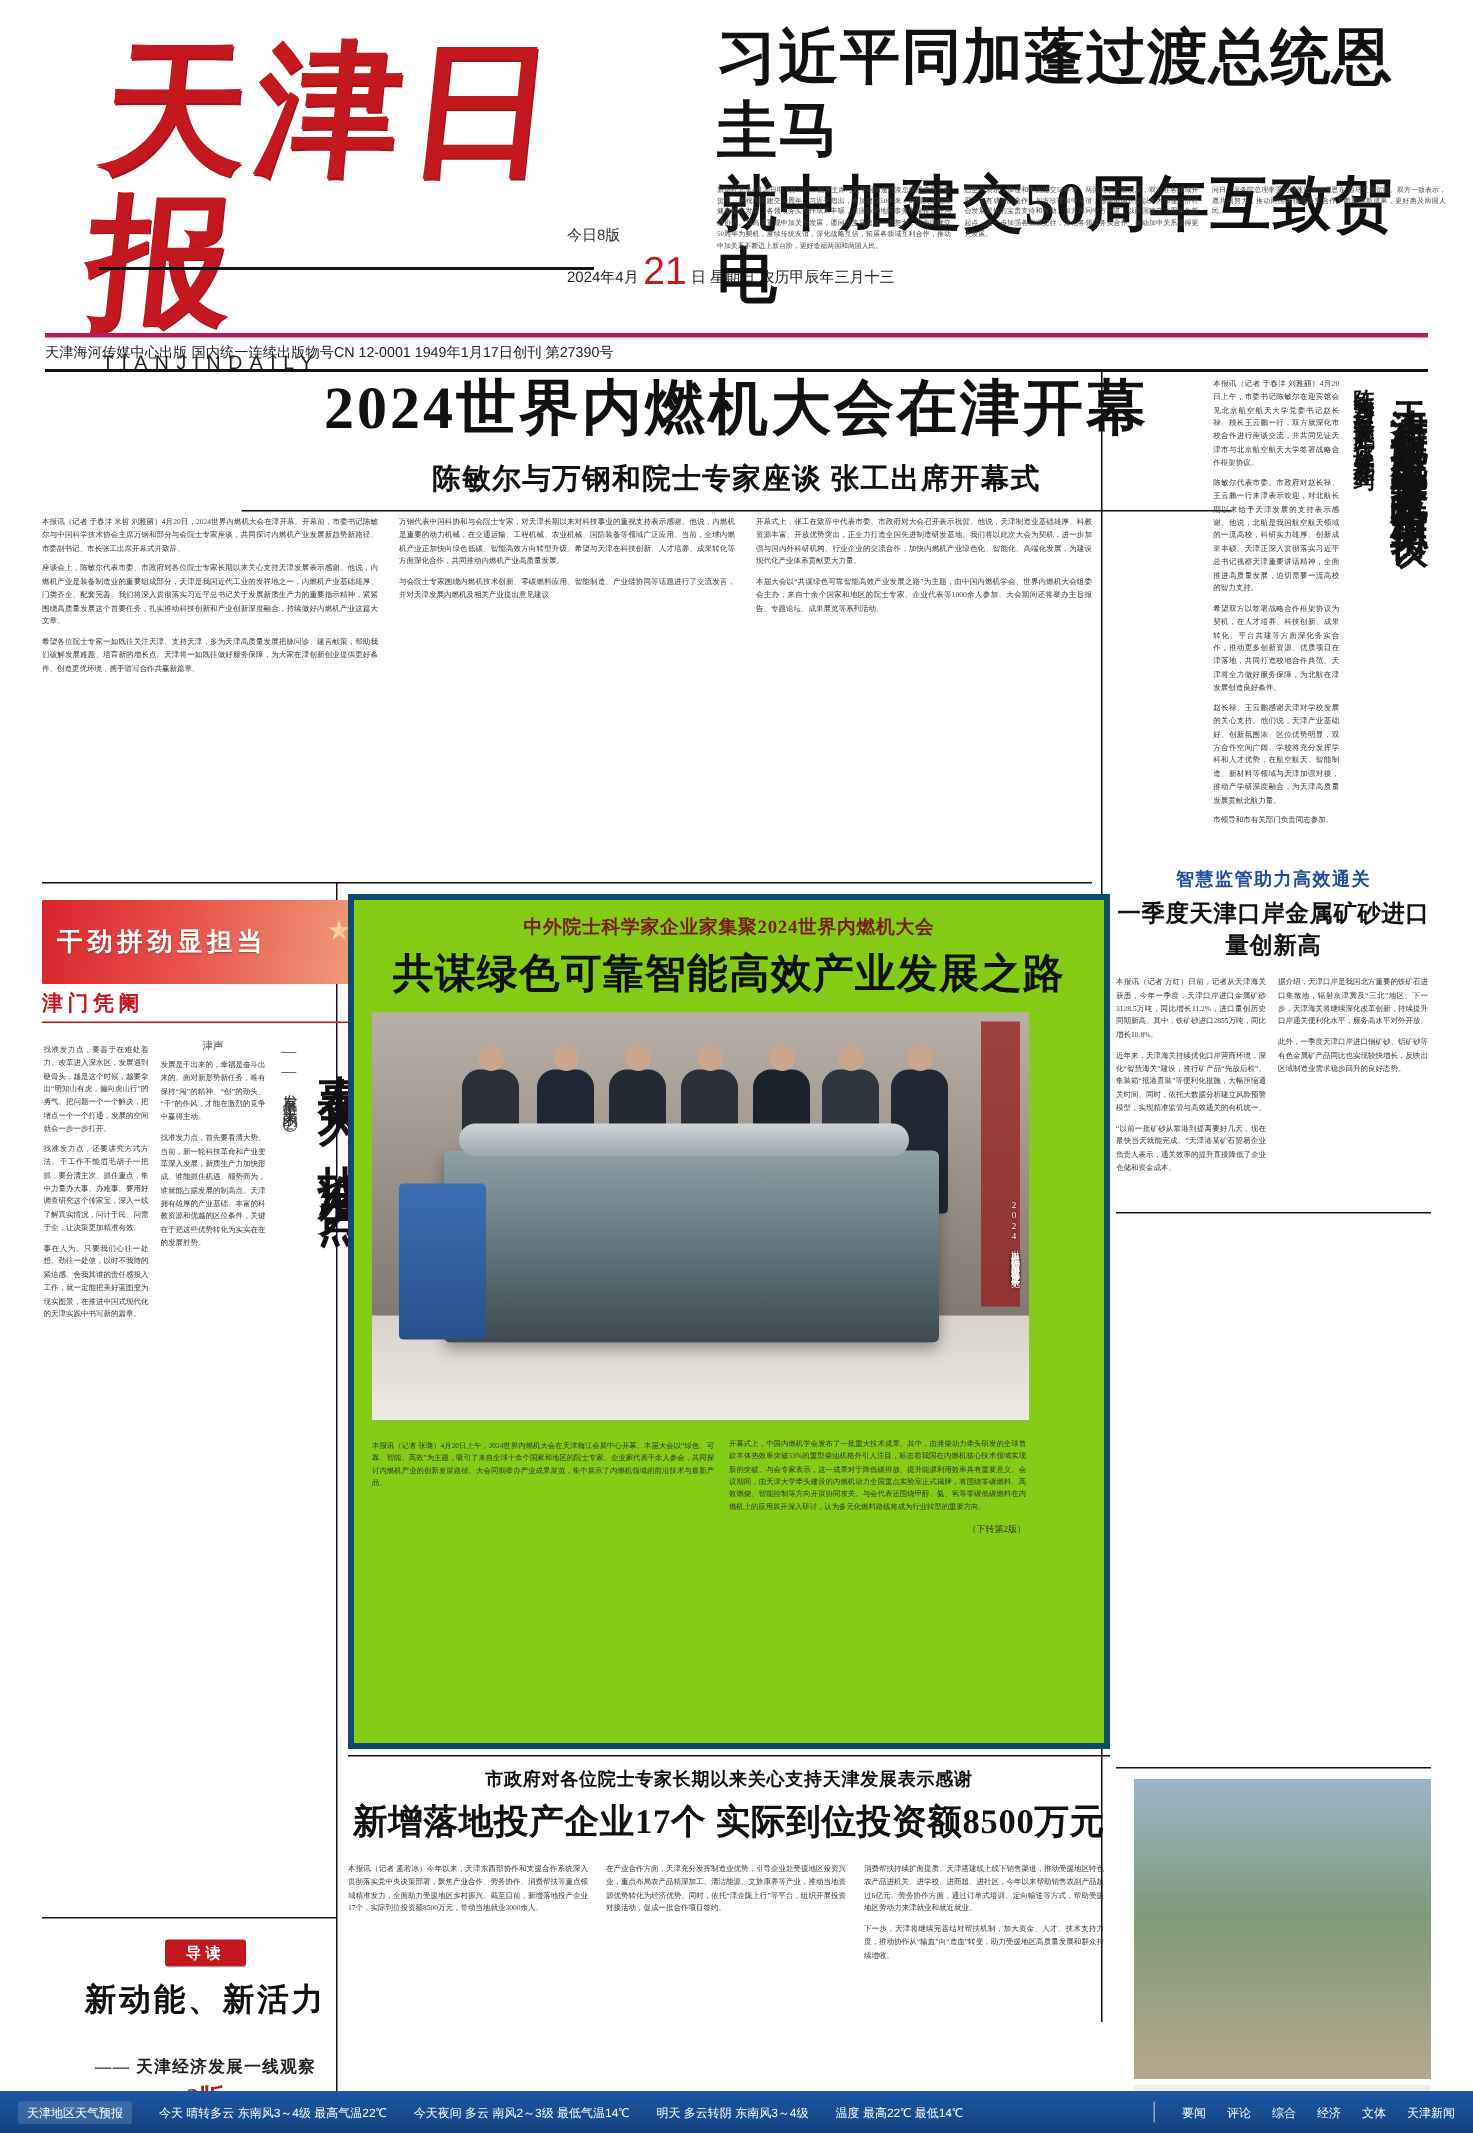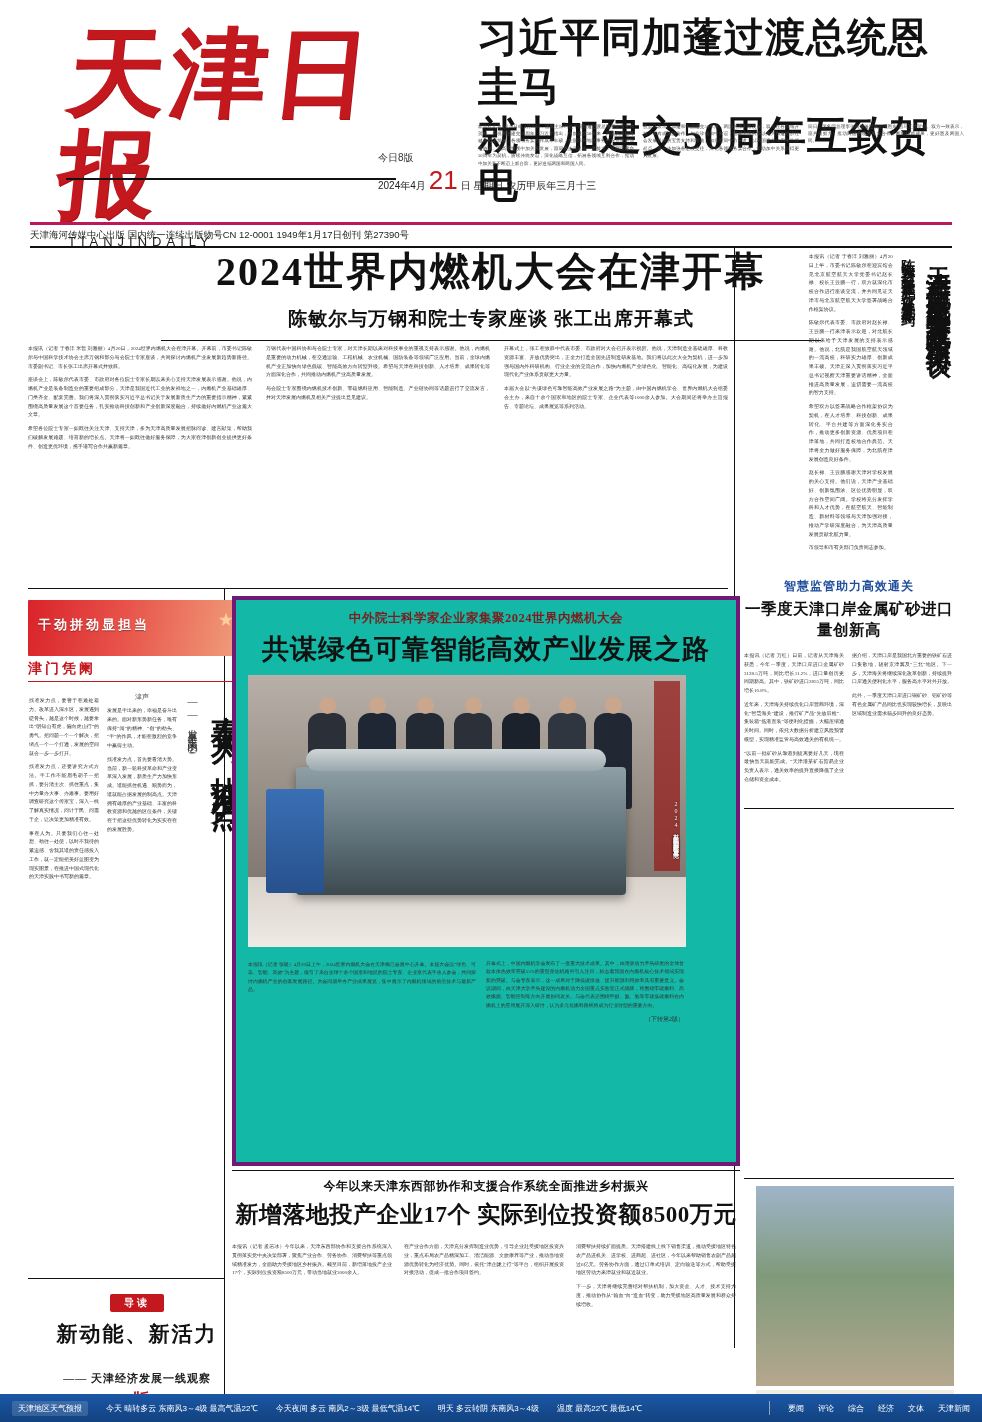--- a/index.html
+++ b/index.html
@@ -89,21 +89,21 @@
   .rail-head2 .big{font-size:15.5px;font-weight:bold;letter-spacing:0.5px;margin-top:4px;}
 
   
   .left-feature{position:absolute;left:0;top:352px;width:218px;}
   .ribbon{
     width:218px;height:56px;
     background:linear-gradient(100deg,#d9232a 0%,#e8544b 45%,#f0a27e 100%);
     position:relative;overflow:hidden;border-radius:1px;
   }
   .ribbon .rtext{
-    position:absolute;left:10px;top:16px;color:#fff;font-size:13px;font-weight:bold;letter-spacing:3px;
+    position:absolute;left:10px;top:16px;color:#fff;font-size:17px;font-weight:bold;letter-spacing:3px;
     text-shadow:0 1px 1px rgba(0,0,0,.35);
     text-align:center;
   }
   .ribbon .star{position:absolute;right:12px;top:10px;color:#ffd9a0;font-size:16px;opacity:.85;}
   .jinmen{
     color:#c4181f;font-size:14px;font-weight:bold;letter-spacing:3px;
     margin-top:4px;padding-bottom:3px;border-bottom:1px solid #c4181f;
   }
   .feat-flex{display:flex;flex-direction:row-reverse;gap:8px;margin-top:10px;}
   .feat-vtitle{
@@ -112,21 +112,21 @@
   }
   .feat-sub{
     writing-mode:vertical-rl;text-orientation:upright;
     font-size:10px;letter-spacing:2px;height:120px;color:#333;margin-top:4px;
   }
   .feat-col{width:70px;}
 
   
   .redbox{
     position:absolute;left:204px;top:348px;width:508px;height:570px;
-    border:4px solid #701a75;box-sizing:border-box;background:#14b8a6;
+    border:4px solid #0c4a6e;box-sizing:border-box;background:#84cc16;
   }
   .rb-inner{padding:10px 12px;}
   .rb-kicker{
     text-align:center;font-size:12.5px;font-weight:bold;color:#7a1f1f;letter-spacing:0.5px;
   }
   .rb-title{
     text-align:center;font-size:27px;font-weight:bold;letter-spacing:1px;margin-top:4px;color:#111;
   }
   .photo{
     margin-top:8px;width:438px;height:272px;position:relative;overflow:hidden;
@@ -363,21 +363,21 @@
           </div>
           <div class="rb-right">
             <p class="tiny">开幕式上，中国内燃机学会发布了一批重大技术成果。其中，由潍柴动力牵头研发的全球首款本体热效率突破53%的重型柴油机格外引人注目，标志着我国在内燃机核心技术领域实现新的突破。与会专家表示，这一成果对于降低碳排放、提升能源利用效率具有重要意义。会议期间，由天津大学牵头建设的内燃机动力全国重点实验室正式揭牌，将围绕零碳燃料、高效燃烧、智能控制等方向开展协同攻关。与会代表还围绕甲醇、氨、氢等零碳低碳燃料在内燃机上的应用展开深入研讨，认为多元化燃料路线将成为行业转型的重要方向。</p>
             <div class="cont-note">（下转第2版）</div>
           </div>
         </div>
       </div>
     </div>
 
     <div class="bottom-center">
-      <div class="bc-kicker">今年以来天津东西部协作和支援合作系统全面推进乡村振兴</div>
+      <div class="bc-kicker">市政府对各位院士专家长期以来关心支持天津发展表示感谢</div>
       <div class="bc-title">新增落地投产企业17个  实际到位投资额8500万元</div>
       <div class="bc-cols">
         <div class="c">
             <p class="body-text">本报讯（记者 孟若冰）今年以来，天津东西部协作和支援合作系统深入贯彻落实党中央决策部署，聚焦产业合作、劳务协作、消费帮扶等重点领域精准发力，全面助力受援地区乡村振兴。截至目前，新增落地投产企业17个，实际到位投资额8500万元，带动当地就业3000余人。</p>
           </div>
         <div class="c">
             <p class="body-text">在产业合作方面，天津充分发挥制造业优势，引导企业赴受援地区投资兴业，重点布局农产品精深加工、清洁能源、文旅康养等产业，推动当地资源优势转化为经济优势。同时，依托“津企陇上行”等平台，组织开展投资对接活动，促成一批合作项目签约。</p>
           </div>
         <div class="c">
           <p class="body-text">消费帮扶持续扩面提质。天津搭建线上线下销售渠道，推动受援地区特色农产品进机关、进学校、进商超、进社区，今年以来帮助销售农副产品超过6亿元。劳务协作方面，通过订单式培训、定向输送等方式，帮助受援地区劳动力来津就业和就近就业。</p>

